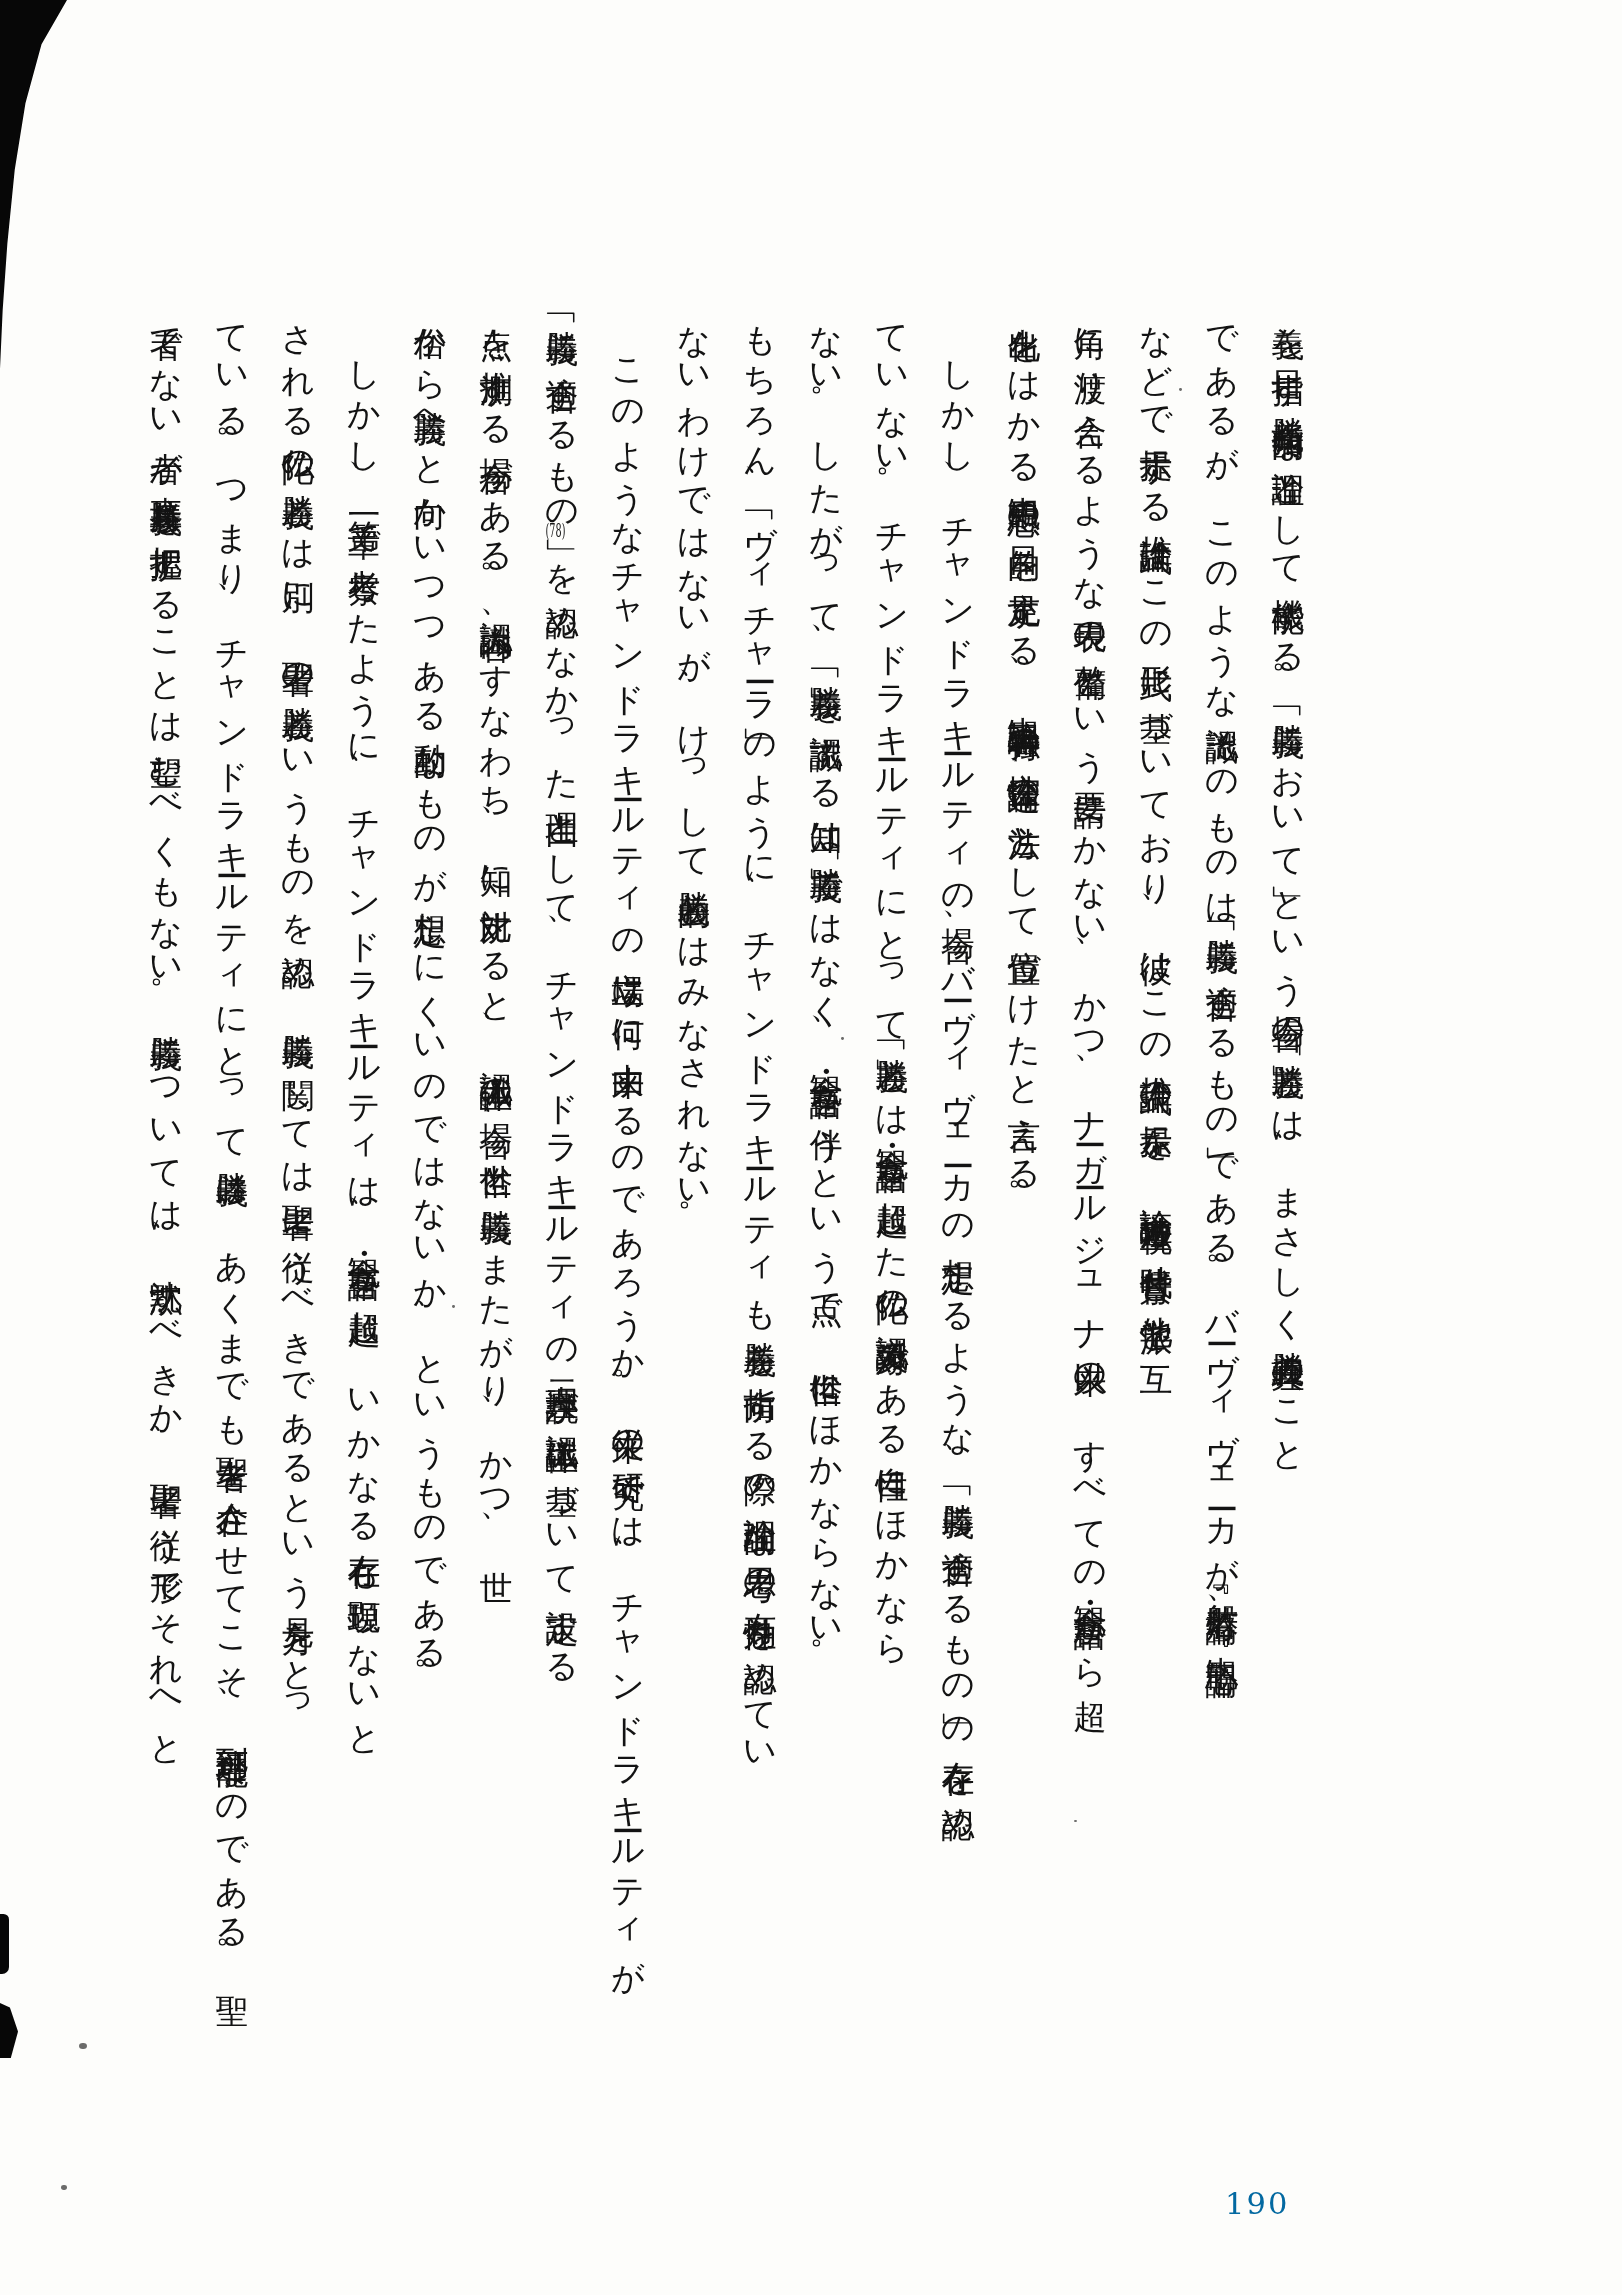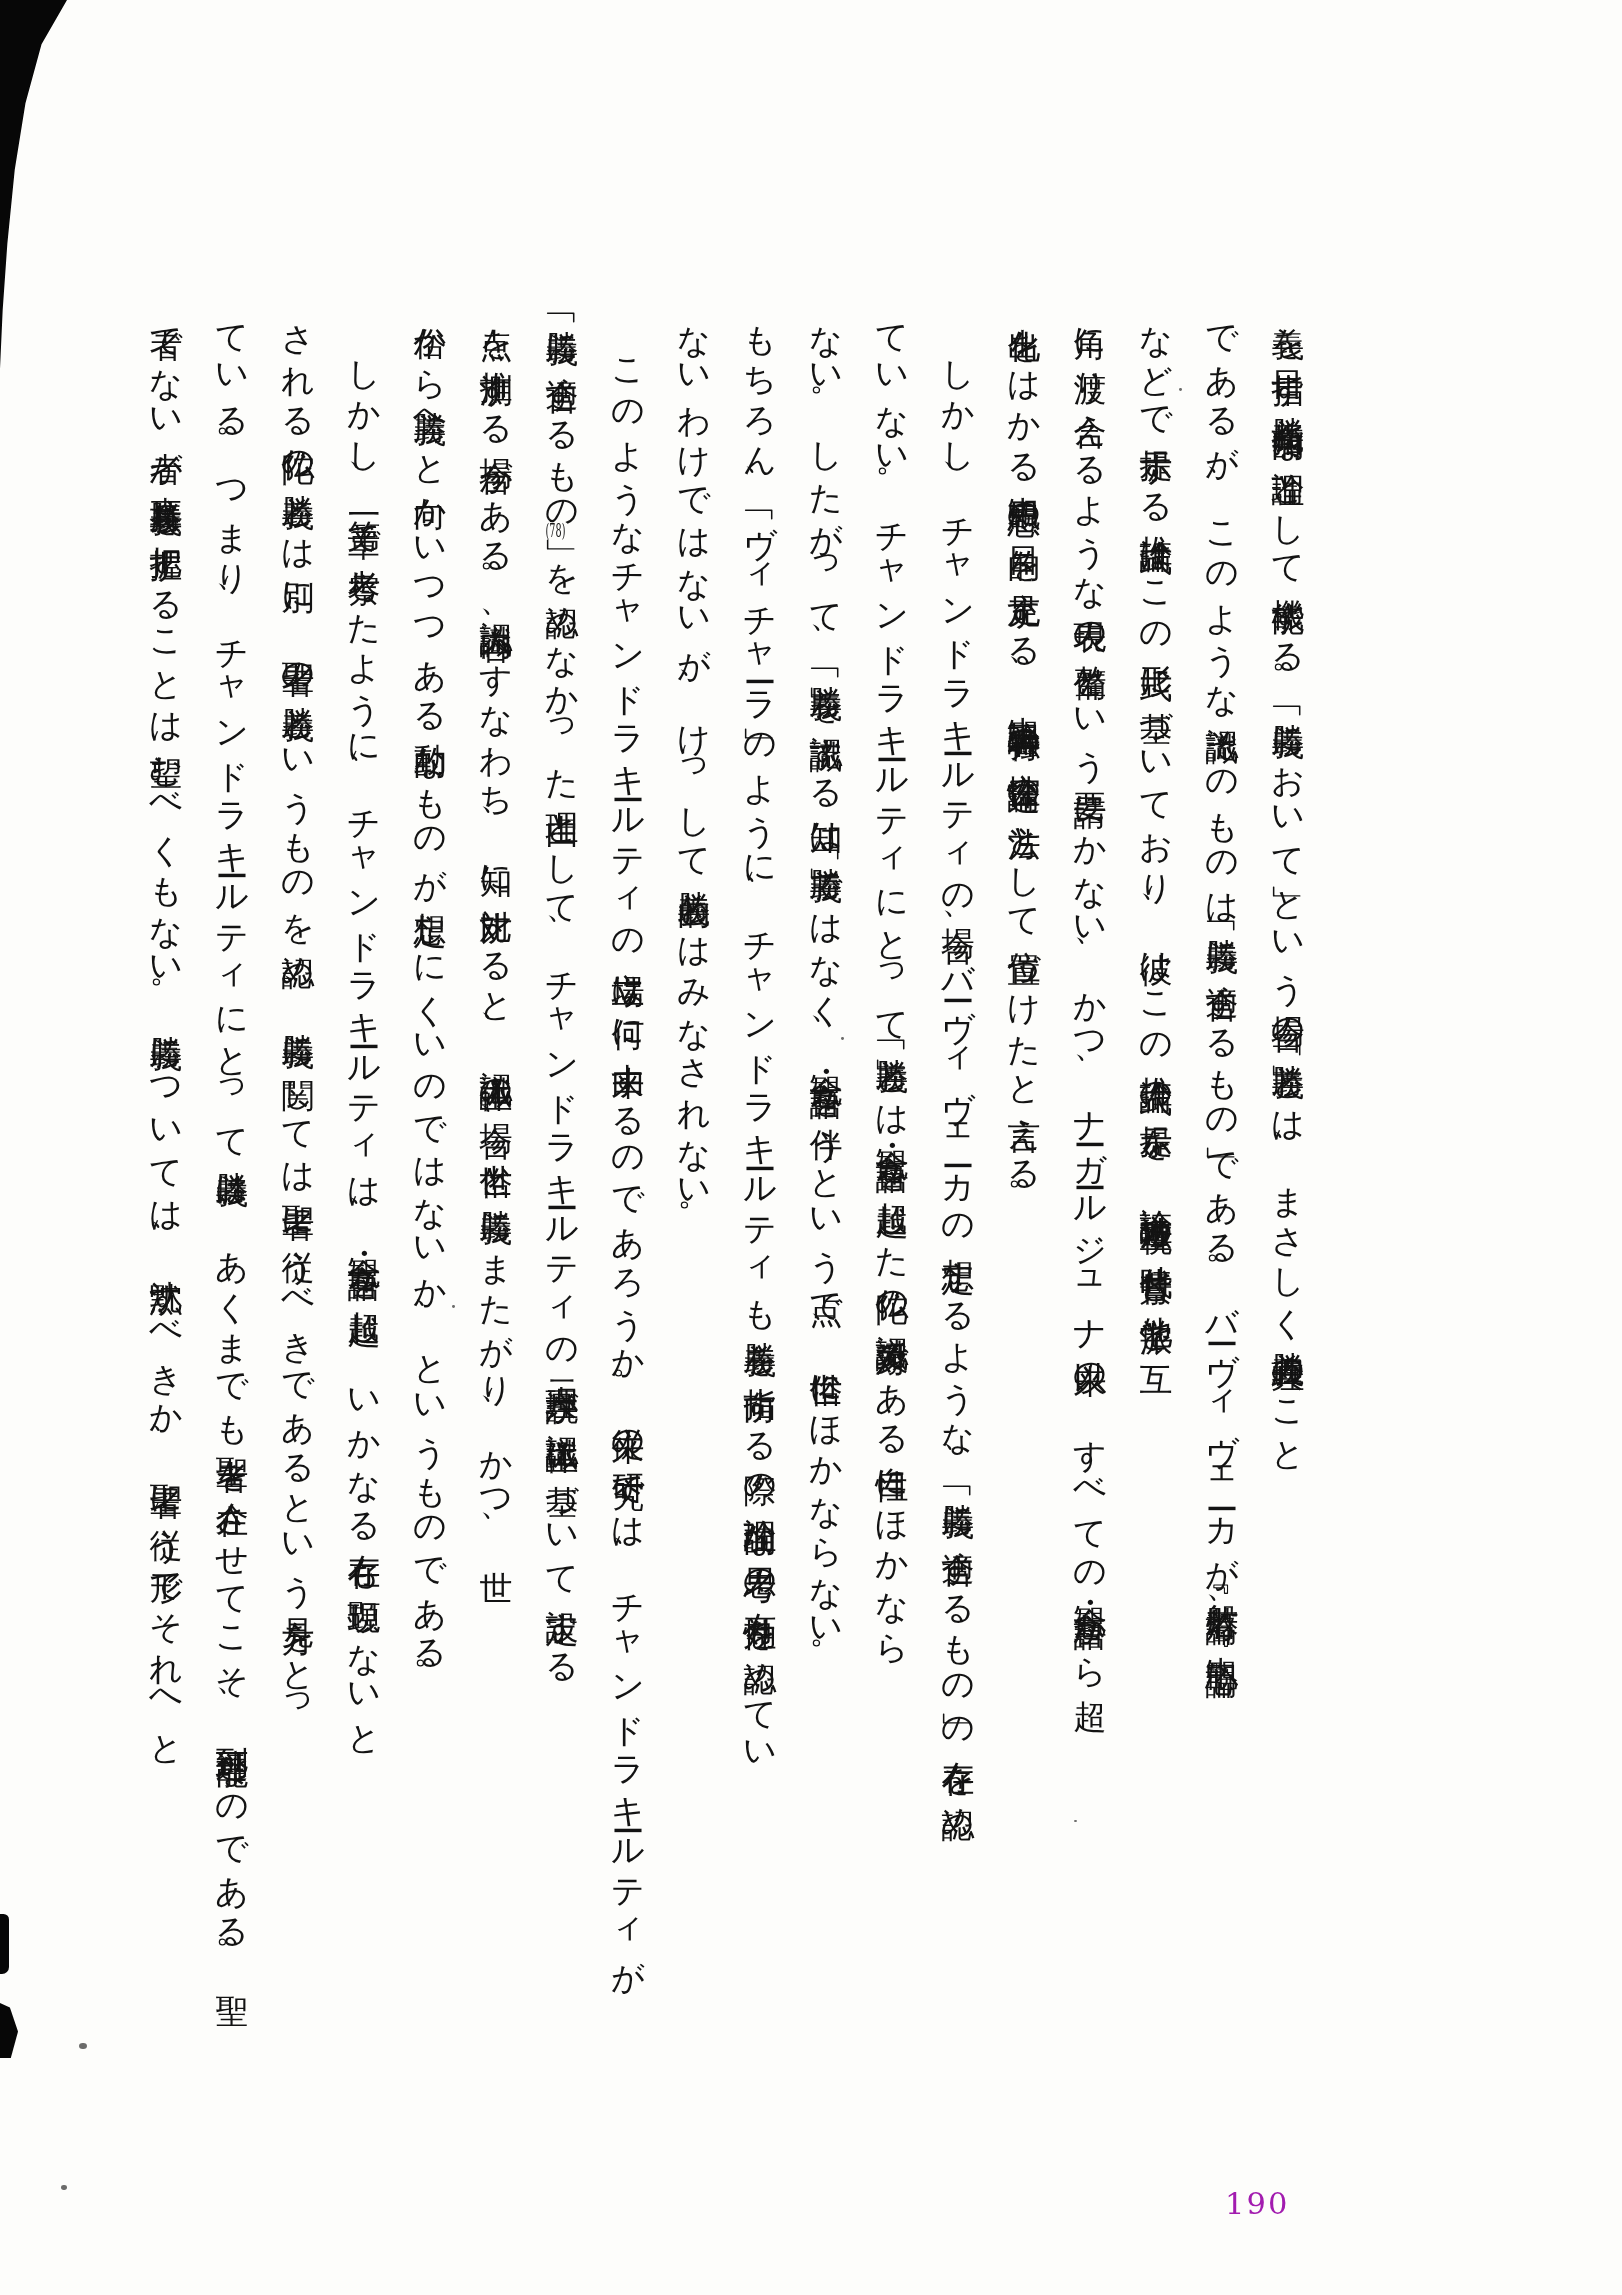--- a/index.html
+++ b/index.html
@@ -36,21 +36,21 @@
     left:-7px;
     color:#131313;
   }
   .page-number{
     position:absolute;
     left:1225px;
     top:2186px;
     writing-mode:horizontal-tb;
     font-size:30.5px;
     letter-spacing:2.1px;
-    color:#a21caf;
+    color:#0369a1;
   }
   
   .artifact{position:absolute;background:#070707;}
   .smudge-corner{
     left:0;top:0;width:67px;height:369px;
     clip-path:polygon(0 0,100% 0,62% 12%,38% 28%,22% 46%,11% 66%,4% 84%,0 100%);
   }
   .smudge-left-a{left:0;top:1914px;width:9px;height:60px;border-radius:0 5.5px 7px 0;}
   .smudge-left-b{
     left:0;top:2003px;width:18px;height:55px;

